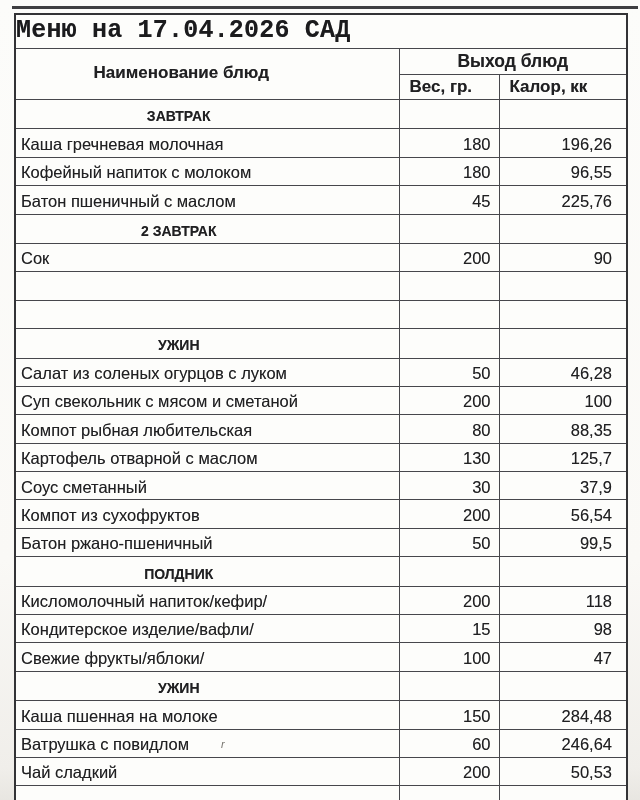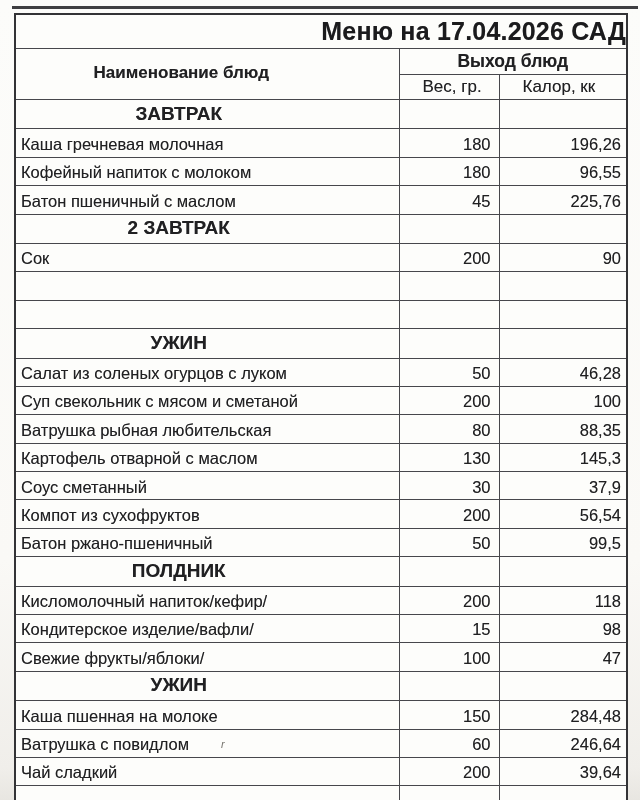--- a/index.html
+++ b/index.html
@@ -25,44 +25,44 @@
   th, td {
     border: 1.5px solid #47474c;
     padding: 0;
     font-weight: normal;
     vertical-align: bottom;
     line-height: 1.15;
     text-shadow: 0 0 0.5px rgba(25,25,30,0.4);
     overflow: hidden; white-space: nowrap;
   }
   tr.title-row th {
-    height: 33px; text-align: right; vertical-align: middle;
-    font-size: 25px; font-weight: bold; letter-spacing: 0.2px; color: #1b1b1d;
+    height: 33px; text-align: left; vertical-align: middle;
+    font-size: 25px; font-weight: bold; letter-spacing: 0.2px; color: #1b1b1d; font-family: Liberation Mono, monospace;
   }
   th.name-head {
     text-align: center; vertical-align: middle;
     font-size: 17px; font-weight: bold;
     padding-right: 52px; padding-bottom: 2px; margin-left: 37px;
   }
   th.group-head {
     height: 25px; text-align: center; vertical-align: middle;
     font-size: 17.5px; font-weight: bold;
   }
   th.sub-head {
     height: 24px; text-align: left; vertical-align: middle;
-    font-size: 17px; font-weight: normal; padding-left: 23px;
+    font-size: 17px; font-weight: bold; padding-left: 10px;
   }
   tbody td { height: 24.4px; font-size: 16.5px; }
   td.c-name { text-align: left; padding-left: 5px; padding-bottom: 3px; }
   td.c-num  { text-align: right; padding-bottom: 3px; }
   td.c-w    { padding-right: 8px; margin-top: 48px; }
-  td.c-cal  { padding-right: 5px; margin-top: 22px; }
+  td.c-cal  { padding-right: 14px; margin-top: 22px; }
   tr.section td.c-name {
     text-align: center; font-weight: bold;
-    padding-right: 62px; padding-bottom: 4px; font-size: 19px;
+    padding-right: 62px; padding-bottom: 4px; font-size: 14px;
   }
   .artifact {
     position: absolute; left: 221px; top: 738px;
     font-size: 11px; color: #77756f; font-style: italic;
   }
 </style>
 </head>
 <body>
 
 <div class="scan-top-line"></div>
@@ -136,28 +136,28 @@
         <td class="c-name">Салат из соленых огурцов с луком</td>
         <td class="c-num c-w">50</td>
         <td class="c-num c-cal">46,28</td>
       </tr>
       <tr class="dish">
         <td class="c-name">Суп свекольник с мясом и сметаной</td>
         <td class="c-num c-w">200</td>
         <td class="c-num c-cal">100</td>
       </tr>
       <tr class="dish">
-        <td class="c-name">Ватрушка рыбная любительская</td>
+        <td class="c-name">Компот рыбная любительская</td>
         <td class="c-num c-w">80</td>
         <td class="c-num c-cal">88,35</td>
       </tr>
       <tr class="dish">
         <td class="c-name">Картофель отварной с маслом</td>
         <td class="c-num c-w">130</td>
-        <td class="c-num c-cal">145,3</td>
+        <td class="c-num c-cal">125,7</td>
       </tr>
       <tr class="dish">
         <td class="c-name">Соус сметанный</td>
         <td class="c-num c-w">30</td>
         <td class="c-num c-cal">37,9</td>
       </tr>
       <tr class="dish">
         <td class="c-name">Компот из сухофруктов</td>
         <td class="c-num c-w">200</td>
         <td class="c-num c-cal">56,54</td>
@@ -198,21 +198,21 @@
         <td class="c-num c-cal">284,48</td>
       </tr>
       <tr class="dish">
         <td class="c-name">Ватрушка с повидлом</td>
         <td class="c-num c-w">60</td>
         <td class="c-num c-cal">246,64</td>
       </tr>
       <tr class="dish">
         <td class="c-name">Чай сладкий</td>
         <td class="c-num c-w">200</td>
-        <td class="c-num c-cal">39,64</td>
+        <td class="c-num c-cal">50,53</td>
       </tr>
       <tr class="empty">
         <td class="c-name"></td>
         <td class="c-num c-w"></td>
         <td class="c-num c-cal"></td>
       </tr>
     </tbody>
 
 </table>
 

